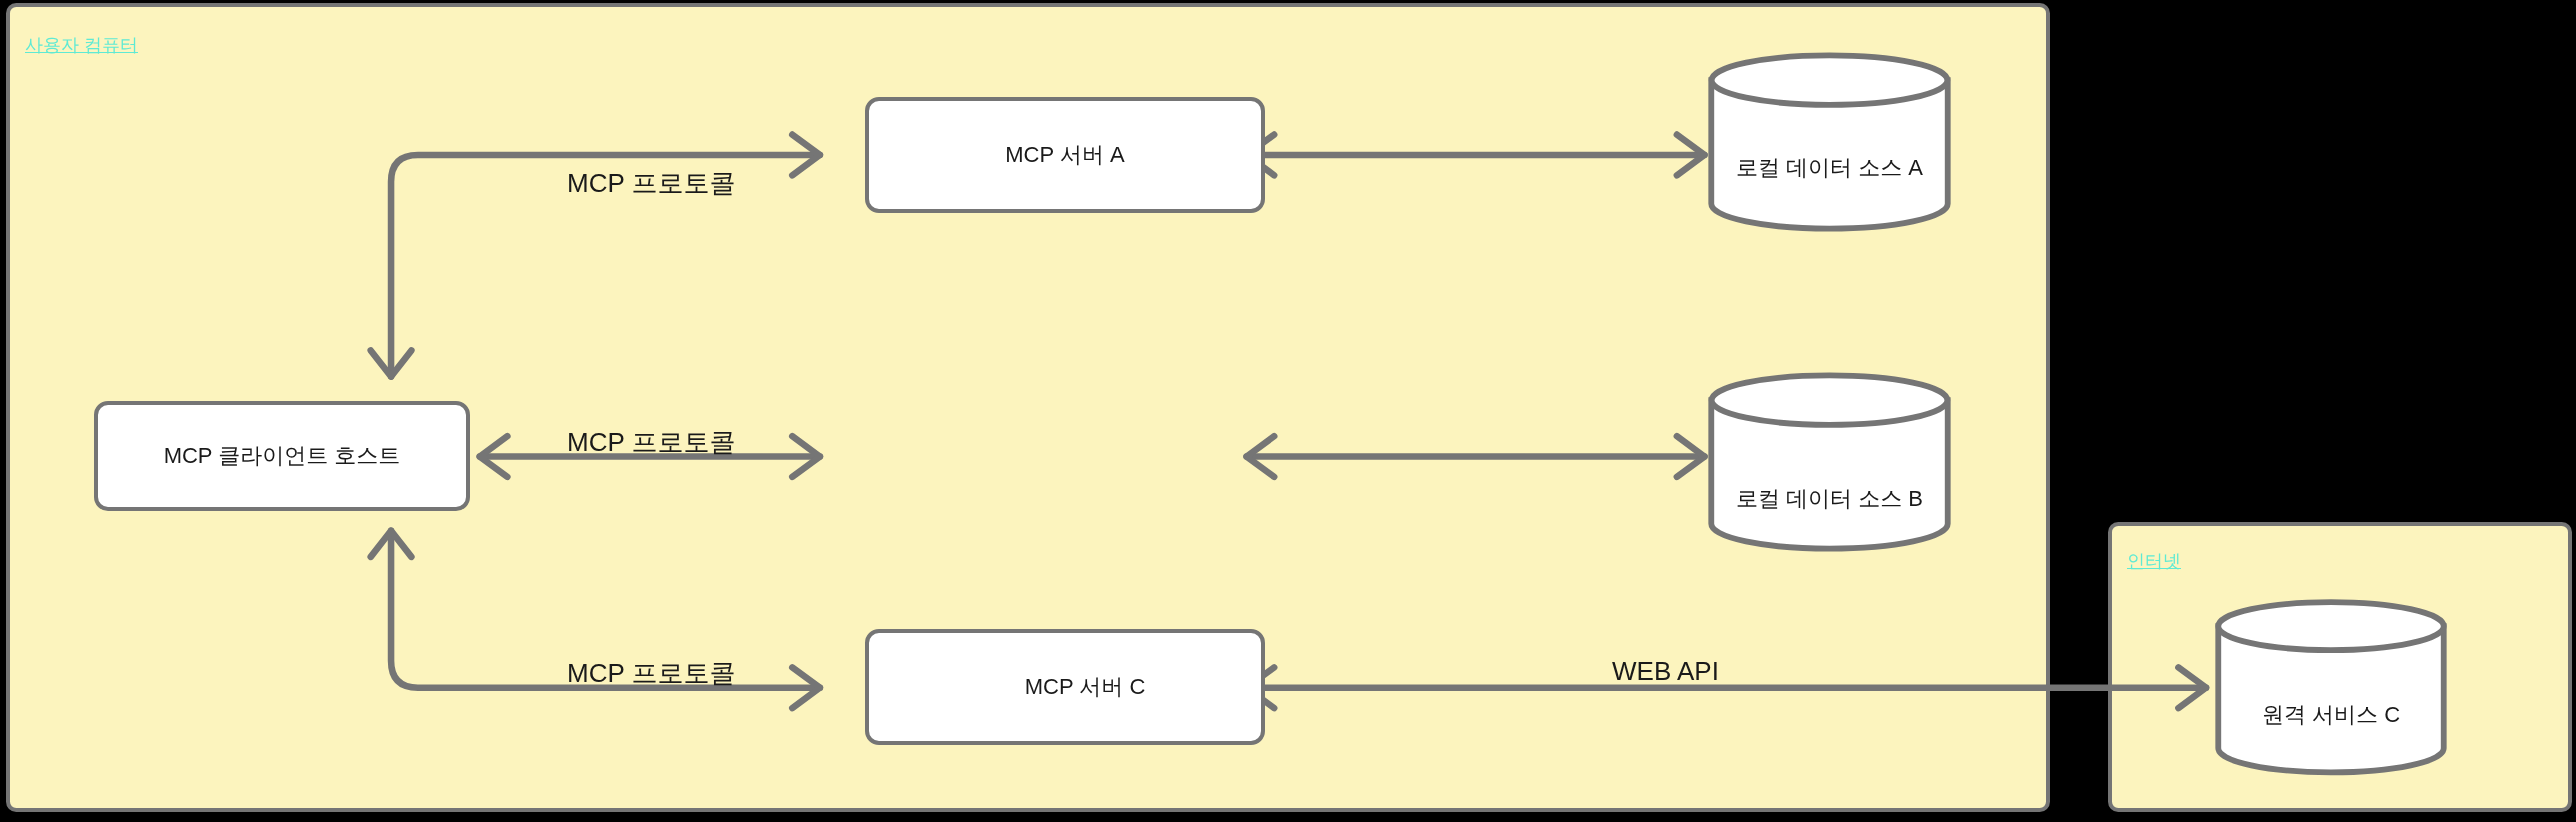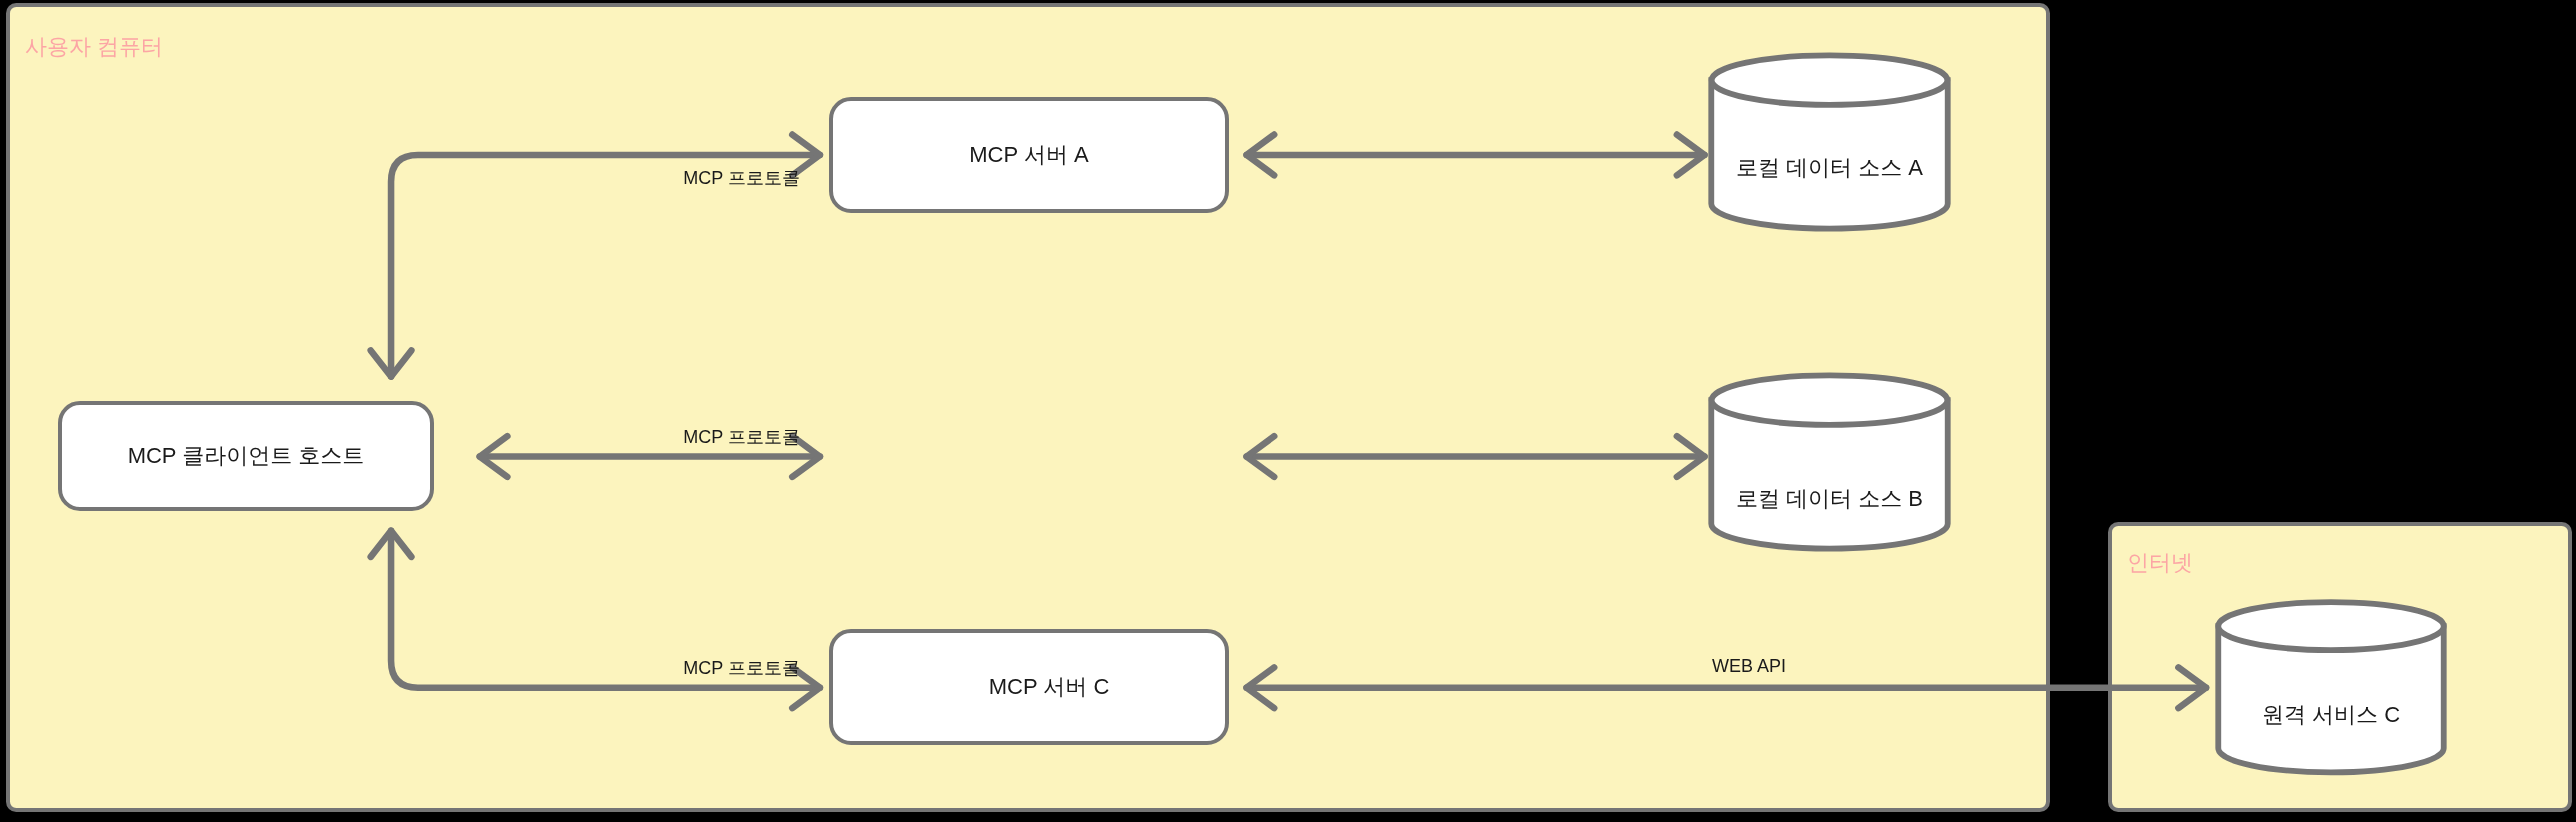--- a/index.html
+++ b/index.html
@@ -17,34 +17,36 @@
   }
   .container-box {
     position: absolute;
     background: #FCF4BE;
     border: 4.4px solid #757575;
     border-radius: 10.2px;
     box-sizing: border-box;
   }
   .container-label {
     position: absolute;
-    color: #fca5a5;
-    font-size: 22px;
+    color: #5eead4;
+    font-size: 18px;
     line-height: 1;
     white-space: nowrap;
+    text-decoration: underline;
   }
   .node-box {
     position: absolute;
     background: #FFFFFF;
     border: 4.4px solid #757575;
-    border-radius: 22px;
+    border-radius: 14px;
     box-sizing: border-box;
     display: flex;
     align-items: center;
     justify-content: center;
+    margin-left: 36px;
   }
   .node-box span {
     color: #1a1a1a;
     font-size: 22px;
     white-space: nowrap;
   }
   .cyl {
     position: absolute;
   }
   .cyl-label {
@@ -52,23 +54,23 @@
     width: 100%;
     text-align: center;
     color: #1a1a1a;
     font-size: 22px;
     white-space: nowrap;
     pointer-events: none;
   }
   .edge-label {
     position: absolute;
     color: #1a1a1a;
-    font-size: 18px;
+    font-size: 26px;
     white-space: nowrap;
-    text-align: right;
+    text-align: left;
   }
   .svg-layer {
     position: absolute;
     left: 0;
     top: 0;
     width: 2576px;
     height: 823px;
     pointer-events: none;
   }
 </style>

